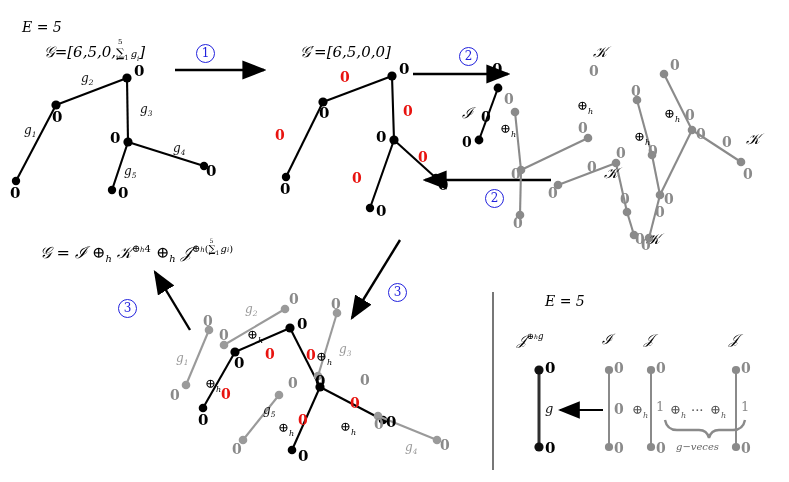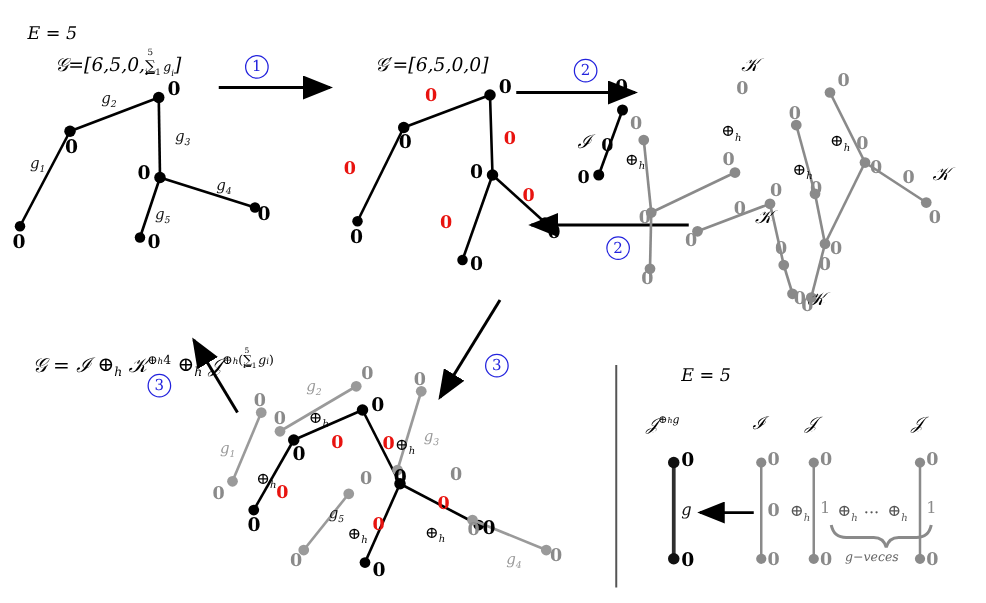--- a/index.html
+++ b/index.html
@@ -286,21 +286,21 @@
   <div class="lbl zero-g" style="left:648px;top:144px;font-size:14px;">0</div>
   <div class="lbl zero-g" style="left:664px;top:192px;font-size:14px;">0</div>
   <div class="lbl zero-g" style="left:670px;top:58px;font-size:14px;">0</div>
   <div class="lbl zero-g" style="left:685px;top:108px;font-size:14px;">0</div>
   <div class="lbl zero-g" style="left:696px;top:127px;font-size:14px;">0</div>
   <div class="lbl zero-g" style="left:722px;top:135px;font-size:14px;">0</div>
   <div class="lbl zero-g" style="left:743px;top:167px;font-size:14px;">0</div>
   <div class="lbl zero-g" style="left:641px;top:238px;font-size:14px;">0</div>
   <div class="lbl zero-g" style="left:655px;top:205px;font-size:14px;">0</div>
 
-  <div class="lbl" style="left:26px;top:244px;font-size:16px;margin-top:40px;">
+  <div class="lbl" style="left:40px;top:244px;font-size:16px;">
     <span class="script">𝒢 =</span>
     <span class="script">ℐ</span>
     <span><span>⊕</span><span class="mathi sub">h</span></span>
     <span class="script">𝒦</span><span class="sup"><span>⊕</span><span class="mathi" style="font-size:0.7em;">h</span><span>4</span></span>
     <span><span>⊕</span><span class="mathi sub">h</span></span>
     <span class="script">𝒥</span><span class="sup"><span>⊕</span><span class="mathi" style="font-size:0.7em;">h</span>(<span style="position:relative;display:inline-block;">
         <span style="position:absolute;left:1px;top:-6px;font-size:6px;">5</span>
         <span>∑</span>
         <span style="position:absolute;left:0;top:6px;font-size:6px;">i=1</span>
       </span><span class="mathi" style="margin-left:5px;">g</span><span class="mathi" style="font-size:0.7em;">i</span>)</span>

